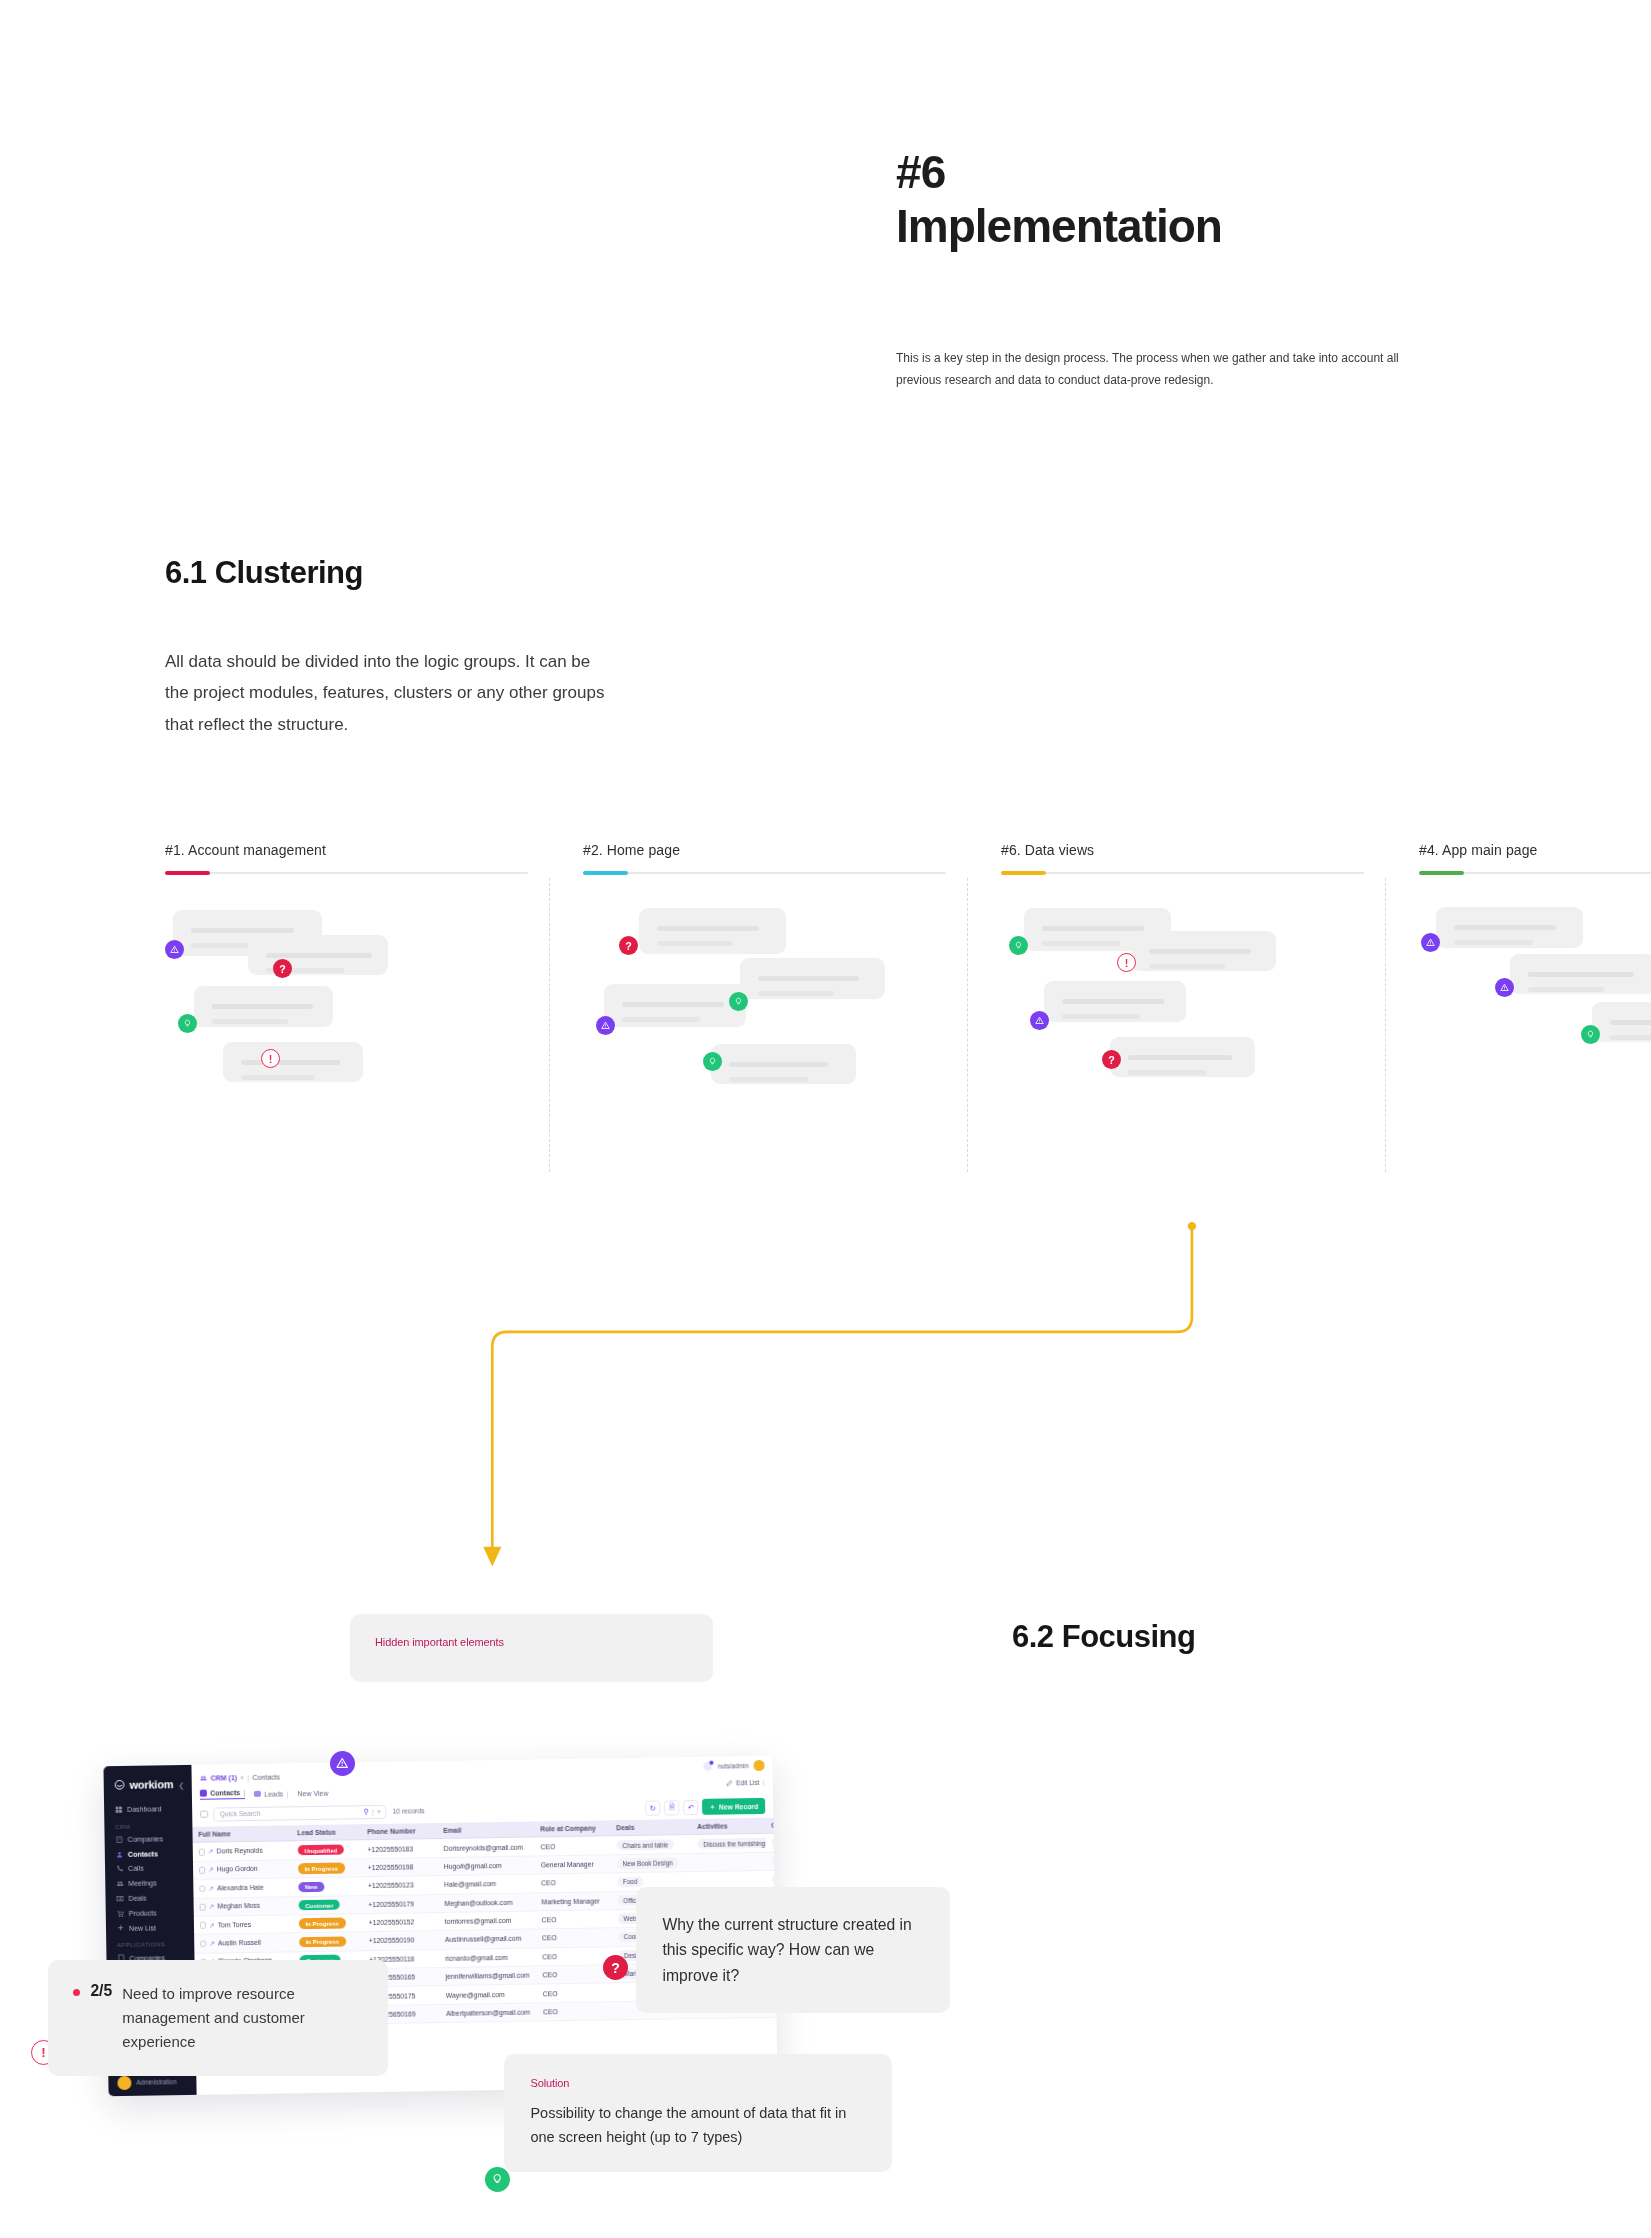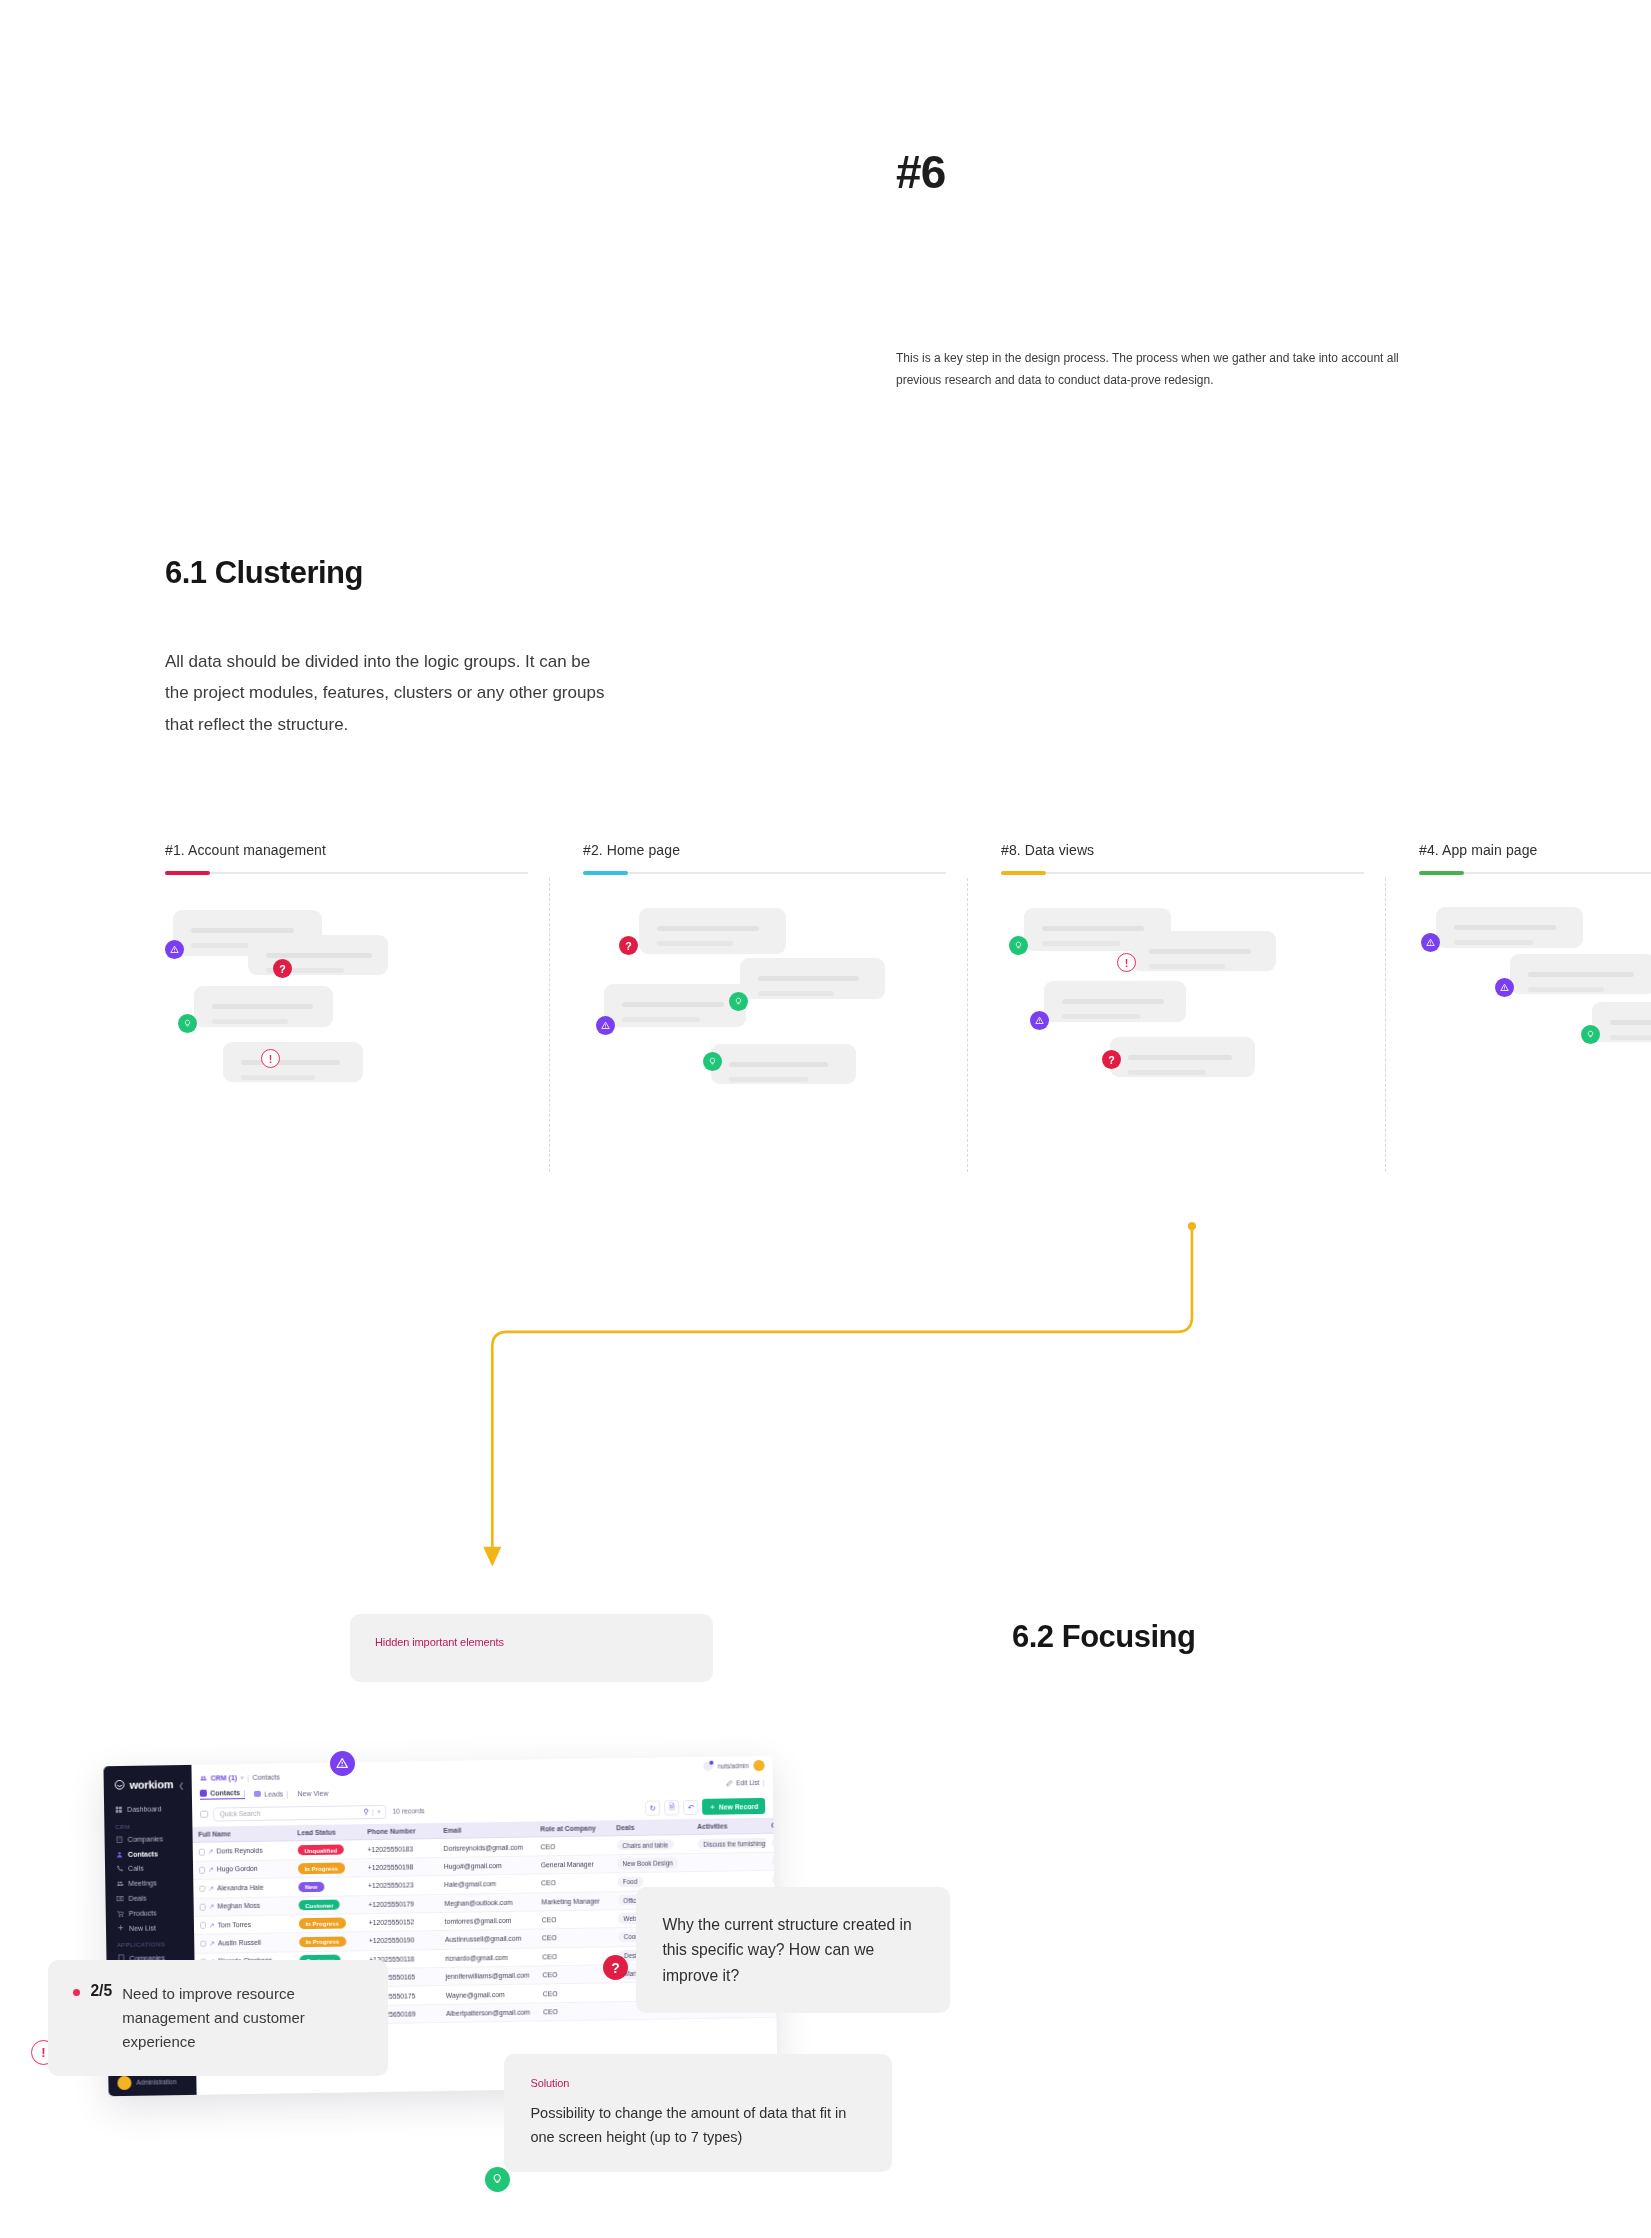--- a/index.html
+++ b/index.html
@@ -201,20 +201,21 @@
   .prog-num { font-size: 15.7px; font-weight: 700; color: #1d1d1d; flex: 0 0 auto; }
   .prog-txt { font-size: 15px; line-height: 1.62; color: #3a3a3a; }
 </style>
 </head>
 <body>
 
 <div class="page">
 
   <div class="sec-head">
     <div class="sec-num">#6</div>
+    <div class="sec-title">Implementation</div>
   </div>
   <div class="sec-body">This is a key step in the design process. The process when we gather and take into account all previous research and data to conduct data-prove redesign.</div>
 
   <div class="h2" id="clustering-heading">6.1 Clustering</div>
   <div class="para" id="clustering-body">All data should be divided into the logic groups. It can be the project modules, features, clusters or any other groups that reflect the structure.</div>
 
   <div class="clusters">
 
     <div class="col" style="left:0px;">
       <div class="col-title">#1. Account management</div>
@@ -299,21 +300,21 @@
           <svg width="9" height="9" viewBox="0 0 24 24">
               <path d="M12 3a6 6 0 0 0-3.5 10.9V16h7v-2.1A6 6 0 0 0 12 3z" fill="none" stroke="#fff" stroke-width="2"></path>
               <rect x="9.5" y="17.5" width="5" height="2" rx="1" fill="#fff"></rect>
             </svg>
         </div>
       </div>
       <div class="vdash" style="left:384px;"></div>
     </div>
 
     <div class="col" style="left:836px;">
-      <div class="col-title">#8. Data views</div>
+      <div class="col-title">#6. Data views</div>
       <div class="col-rule">
           <i style="background:#f2b417"></i>
         </div>
       <div class="col-canvas">
         <div class="gcard" style="left:23px;  top:13.2px;  width:147px; height:43px;">
           <div class="ln l1" style="width:102px"></div>
             <div class="ln l2" style="width:78px"></div>
           </div>
         <div class="gcard" style="left:130px; top:36px;  width:145px; height:40px;">
           <div class="ln l1" style="width:102px"></div>

